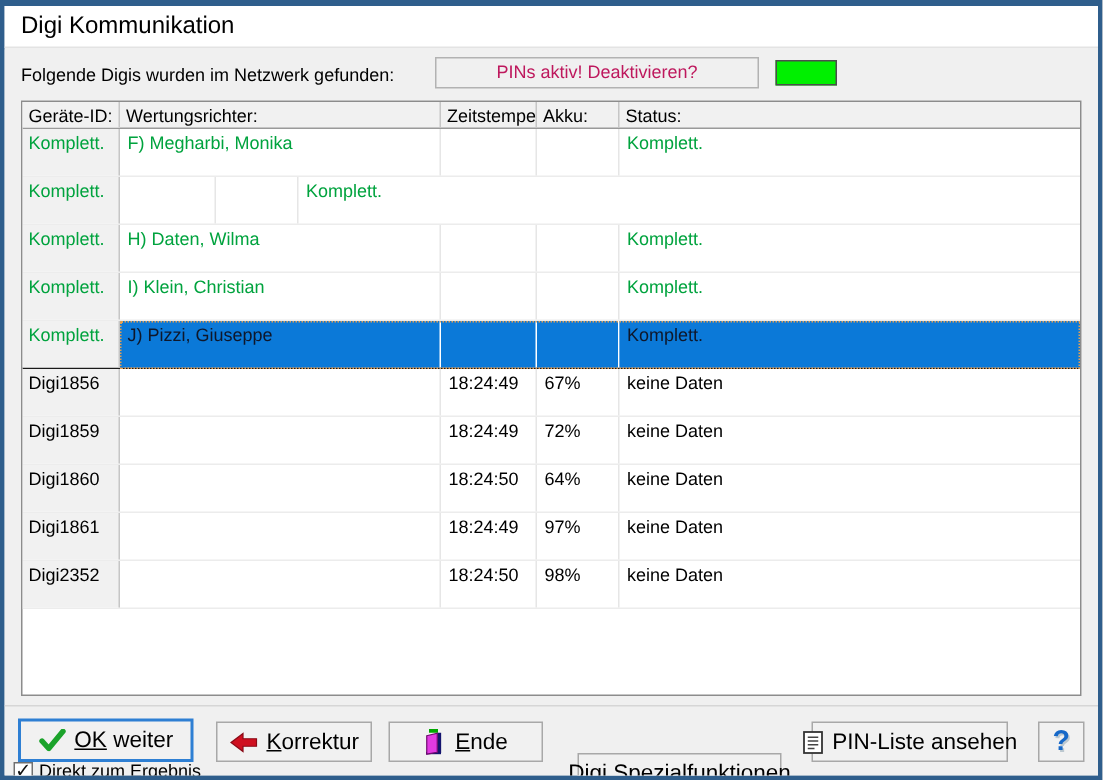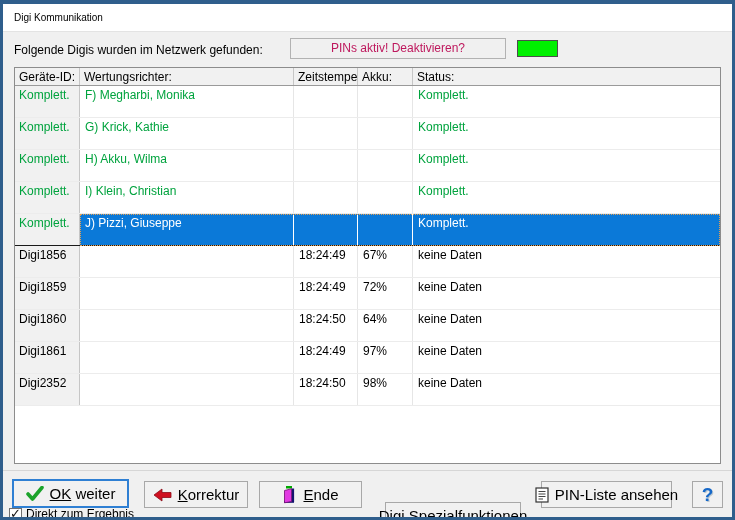--- a/index.html
+++ b/index.html
@@ -6,21 +6,21 @@
   *{box-sizing:border-box;}
   .window{
     position:relative;width:735px;height:520px;
     border:3px solid #2f5e8c;border-top-width:4px;
     background:#f0f0f0;
     font-family:"Liberation Sans","DejaVu Sans",sans-serif;
     font-size:12px;color:#000;overflow:hidden;
   }
   .titlebar{
     position:absolute;left:0;top:0;right:0;height:28px;background:#ffffff;
-    display:flex;align-items:center;padding-left:11px;font-size:10px;
+    display:flex;align-items:center;padding-left:11px;font-size:16px;
     border-bottom:1px solid #e3e3e3;
   }
   .client{position:absolute;left:0;top:29px;right:0;bottom:0;background:#f0f0f0;}
 
   .found-label{position:absolute;left:11px;top:39px;}
   .pins-button{
     position:absolute;left:287px;top:34px;width:216px;height:21px;
     background:#f0f0f0;border:1px solid #b2b2b2;
     color:#be185d;text-align:center;line-height:19px;font-size:12px;
   }
@@ -37,21 +37,21 @@
   .hcell{height:100%;padding:1px 0 0 4px;border-right:1px solid #c6c6c6;line-height:16px;overflow:hidden;white-space:nowrap;}
   .row{display:flex;height:32px;border-bottom:1px solid #ececec;position:relative;}
   .cell{height:100%;padding:1px 0 0 5px;border-right:1px solid #e6e6e6;line-height:16px;overflow:hidden;white-space:nowrap;}
   .c0{width:65px;background:#f1f1f1;border-right:1px solid #c6c6c6;padding-left:4px;}
   .c1{width:214px;}
   .c2{width:64px;}
   .c3{width:55px;}
   .c4{flex:1;border-right:none;}
   .row.green .cell{color:#00a33e;}
   .row.selected{border-bottom:1px solid #1a1a1a;}
-  .row.selected .cell{background:#0b79d8;color:#ffffff;border-right-color:#ffffff;}
+  .row.selected .cell{background:#0b79d8;color:#0f172a;border-right-color:#ffffff;}
   .row.selected .c0{background:#f1f1f1;color:#00a33e;border-right-color:#c6c6c6;}
   .row.selected::after{
     content:"";position:absolute;left:65px;top:0;right:0;bottom:-1px;
     border:1px dotted #e5a052;pointer-events:none;
   }
 
   .panel-line{position:absolute;left:0;top:466px;right:0;height:1px;background:#d6d6d6;}
 
   .btn{
     position:absolute;height:27px;top:477px;
@@ -104,28 +104,27 @@
     <div>
         <div class="row green">
           <div class="cell c0">Komplett.</div>
           <div class="cell c1">F) Megharbi, Monika</div>
           <div class="cell c2"></div>
           <div class="cell c3"></div>
           <div class="cell c4">Komplett.</div>
         </div>
         <div class="row green">
           <div class="cell c0">Komplett.</div>
-          <div class="cell c1">G) Krick, Kathie</div>
-          <div class="cell c2"></div>
-          <div class="cell c3"></div>
-          <div class="cell c4">Komplett.</div>
-        </div>
-        <div class="row green">
-          <div class="cell c0">Komplett.</div>
-          <div class="cell c1">H) Akku, Wilma</div>
+          <div class="cell c2"></div>
+          <div class="cell c3"></div>
+          <div class="cell c4">Komplett.</div>
+        </div>
+        <div class="row green">
+          <div class="cell c0">Komplett.</div>
+          <div class="cell c1">H) Daten, Wilma</div>
           <div class="cell c2"></div>
           <div class="cell c3"></div>
           <div class="cell c4">Komplett.</div>
         </div>
         <div class="row green">
           <div class="cell c0">Komplett.</div>
           <div class="cell c1">I) Klein, Christian</div>
           <div class="cell c2"></div>
           <div class="cell c3"></div>
           <div class="cell c4">Komplett.</div>

